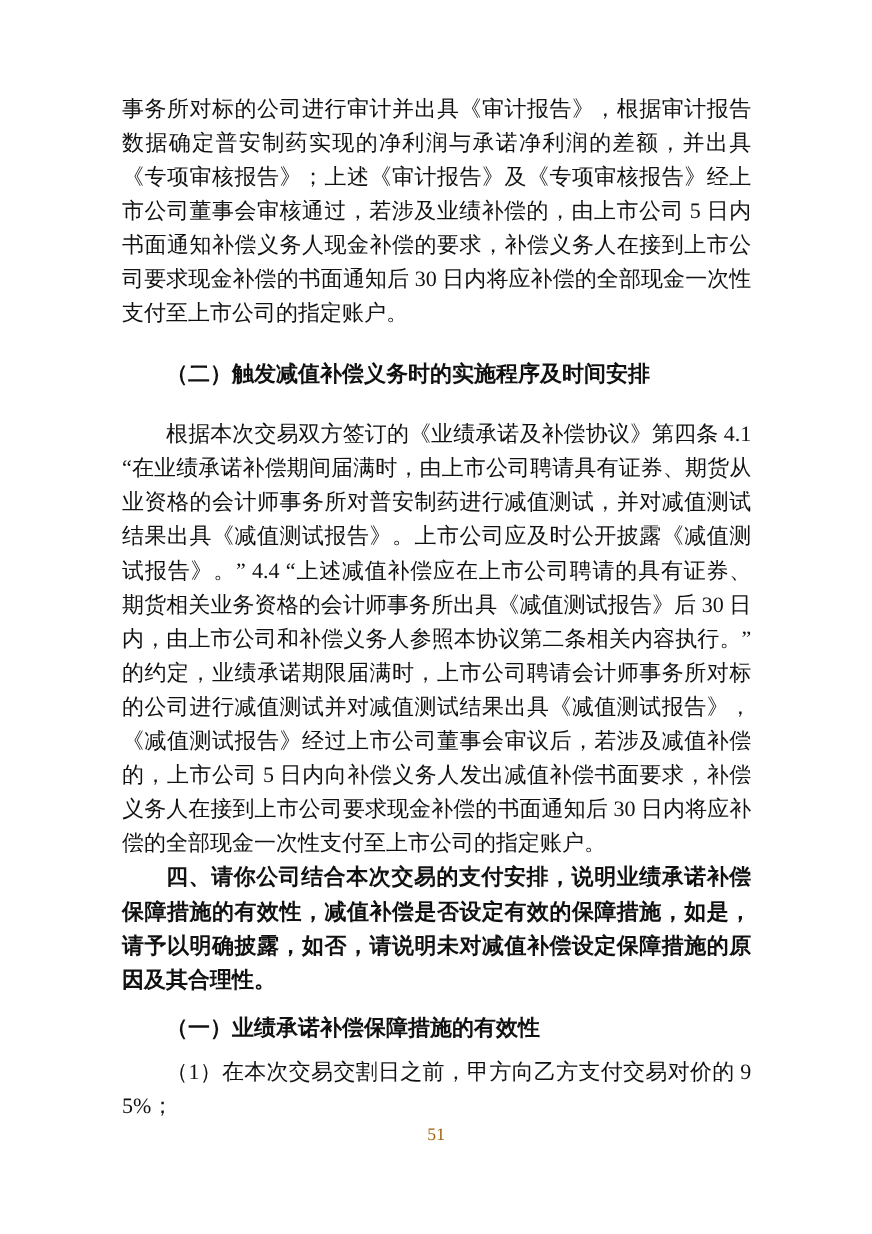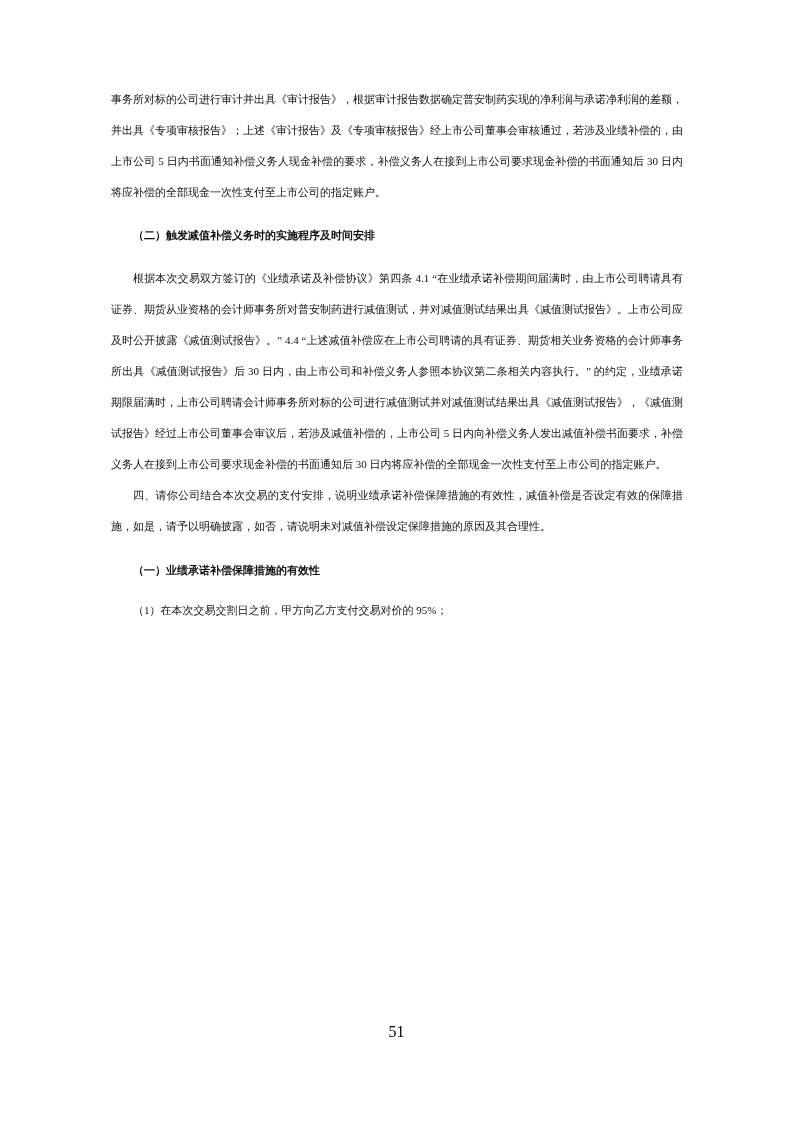--- a/index.html
+++ b/index.html
@@ -17,54 +17,54 @@
     color: #111111;
   }
   .content {
     position: absolute;
     left: 111px;
     top: 84px;
     width: 572px;
   }
   .content p {
     margin: 0;
-    font-size: 11px;
+    font-size: 20px;
     line-height: 31px;
     text-align: justify;
     word-break: break-all;
   }
   .indent {
     text-indent: 2em;
   }
   .bold {
-    font-weight: normal;
+    font-weight: bold;
   }
   .h-sub {
     font-weight: bold;
     text-indent: 2em;
-    margin: 12px 0 !important;
+    margin: 24px 0 !important;
   }
   .h-sub2 {
     font-weight: bold;
     text-indent: 2em;
     margin: 14px 0 8px 0 !important;
     font-family: Liberation Mono, monospace;
   }
   .mt {
     margin-top: 8px !important;
   }
   .page-footer {
     position: absolute;
     top: 1022px;
     left: 0;
     width: 100%;
     text-align: center;
     font-size: 16px;
     line-height: 20px;
-    color: #000000;
+    color: #a16207;
   }
 </style>
 </head>
 <body>
 
 <div class="page">
   <div class="content">
     <p>事务所对标的公司进行审计并出具《审计报告》，根据审计报告数据确定普安制药实现的净利润与承诺净利润的差额，并出具《专项审核报告》；上述《审计报告》及《专项审核报告》经上市公司董事会审核通过，若涉及业绩补偿的，由上市公司 5 日内书面通知补偿义务人现金补偿的要求，补偿义务人在接到上市公司要求现金补偿的书面通知后 30 日内将应补偿的全部现金一次性支付至上市公司的指定账户。</p>
 
     <p class="h-sub">（二）触发减值补偿义务时的实施程序及时间安排</p>

